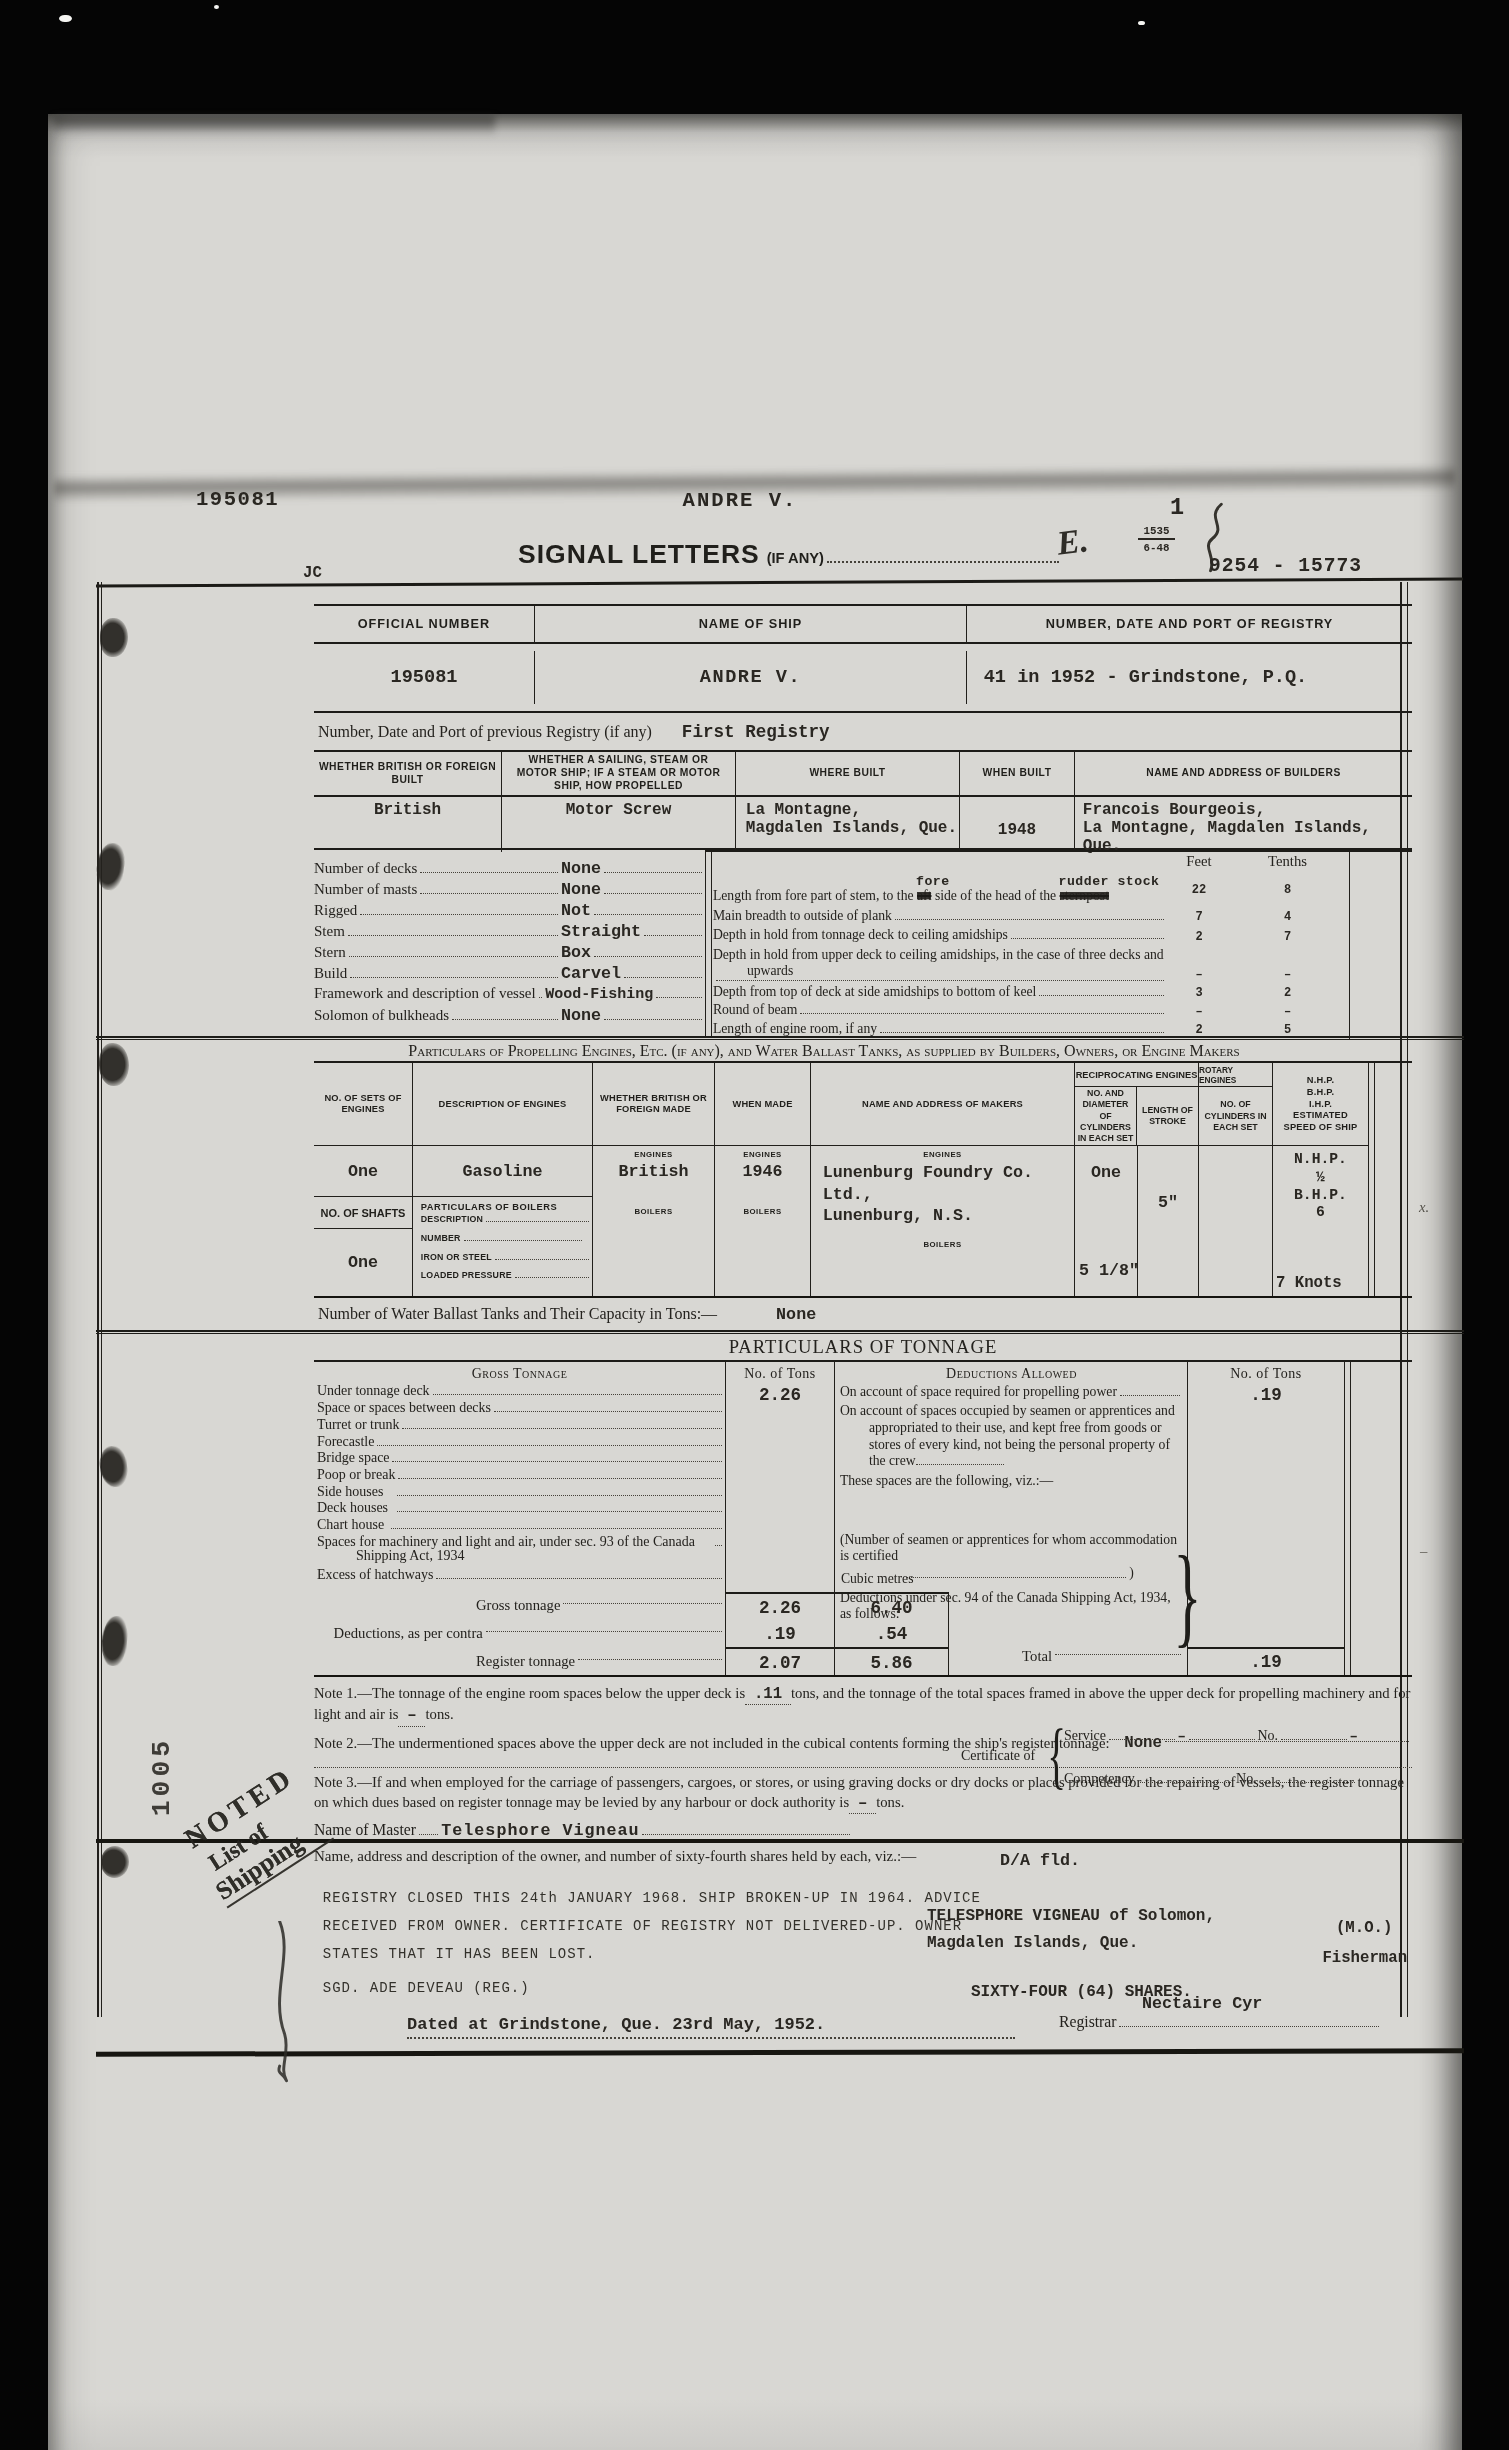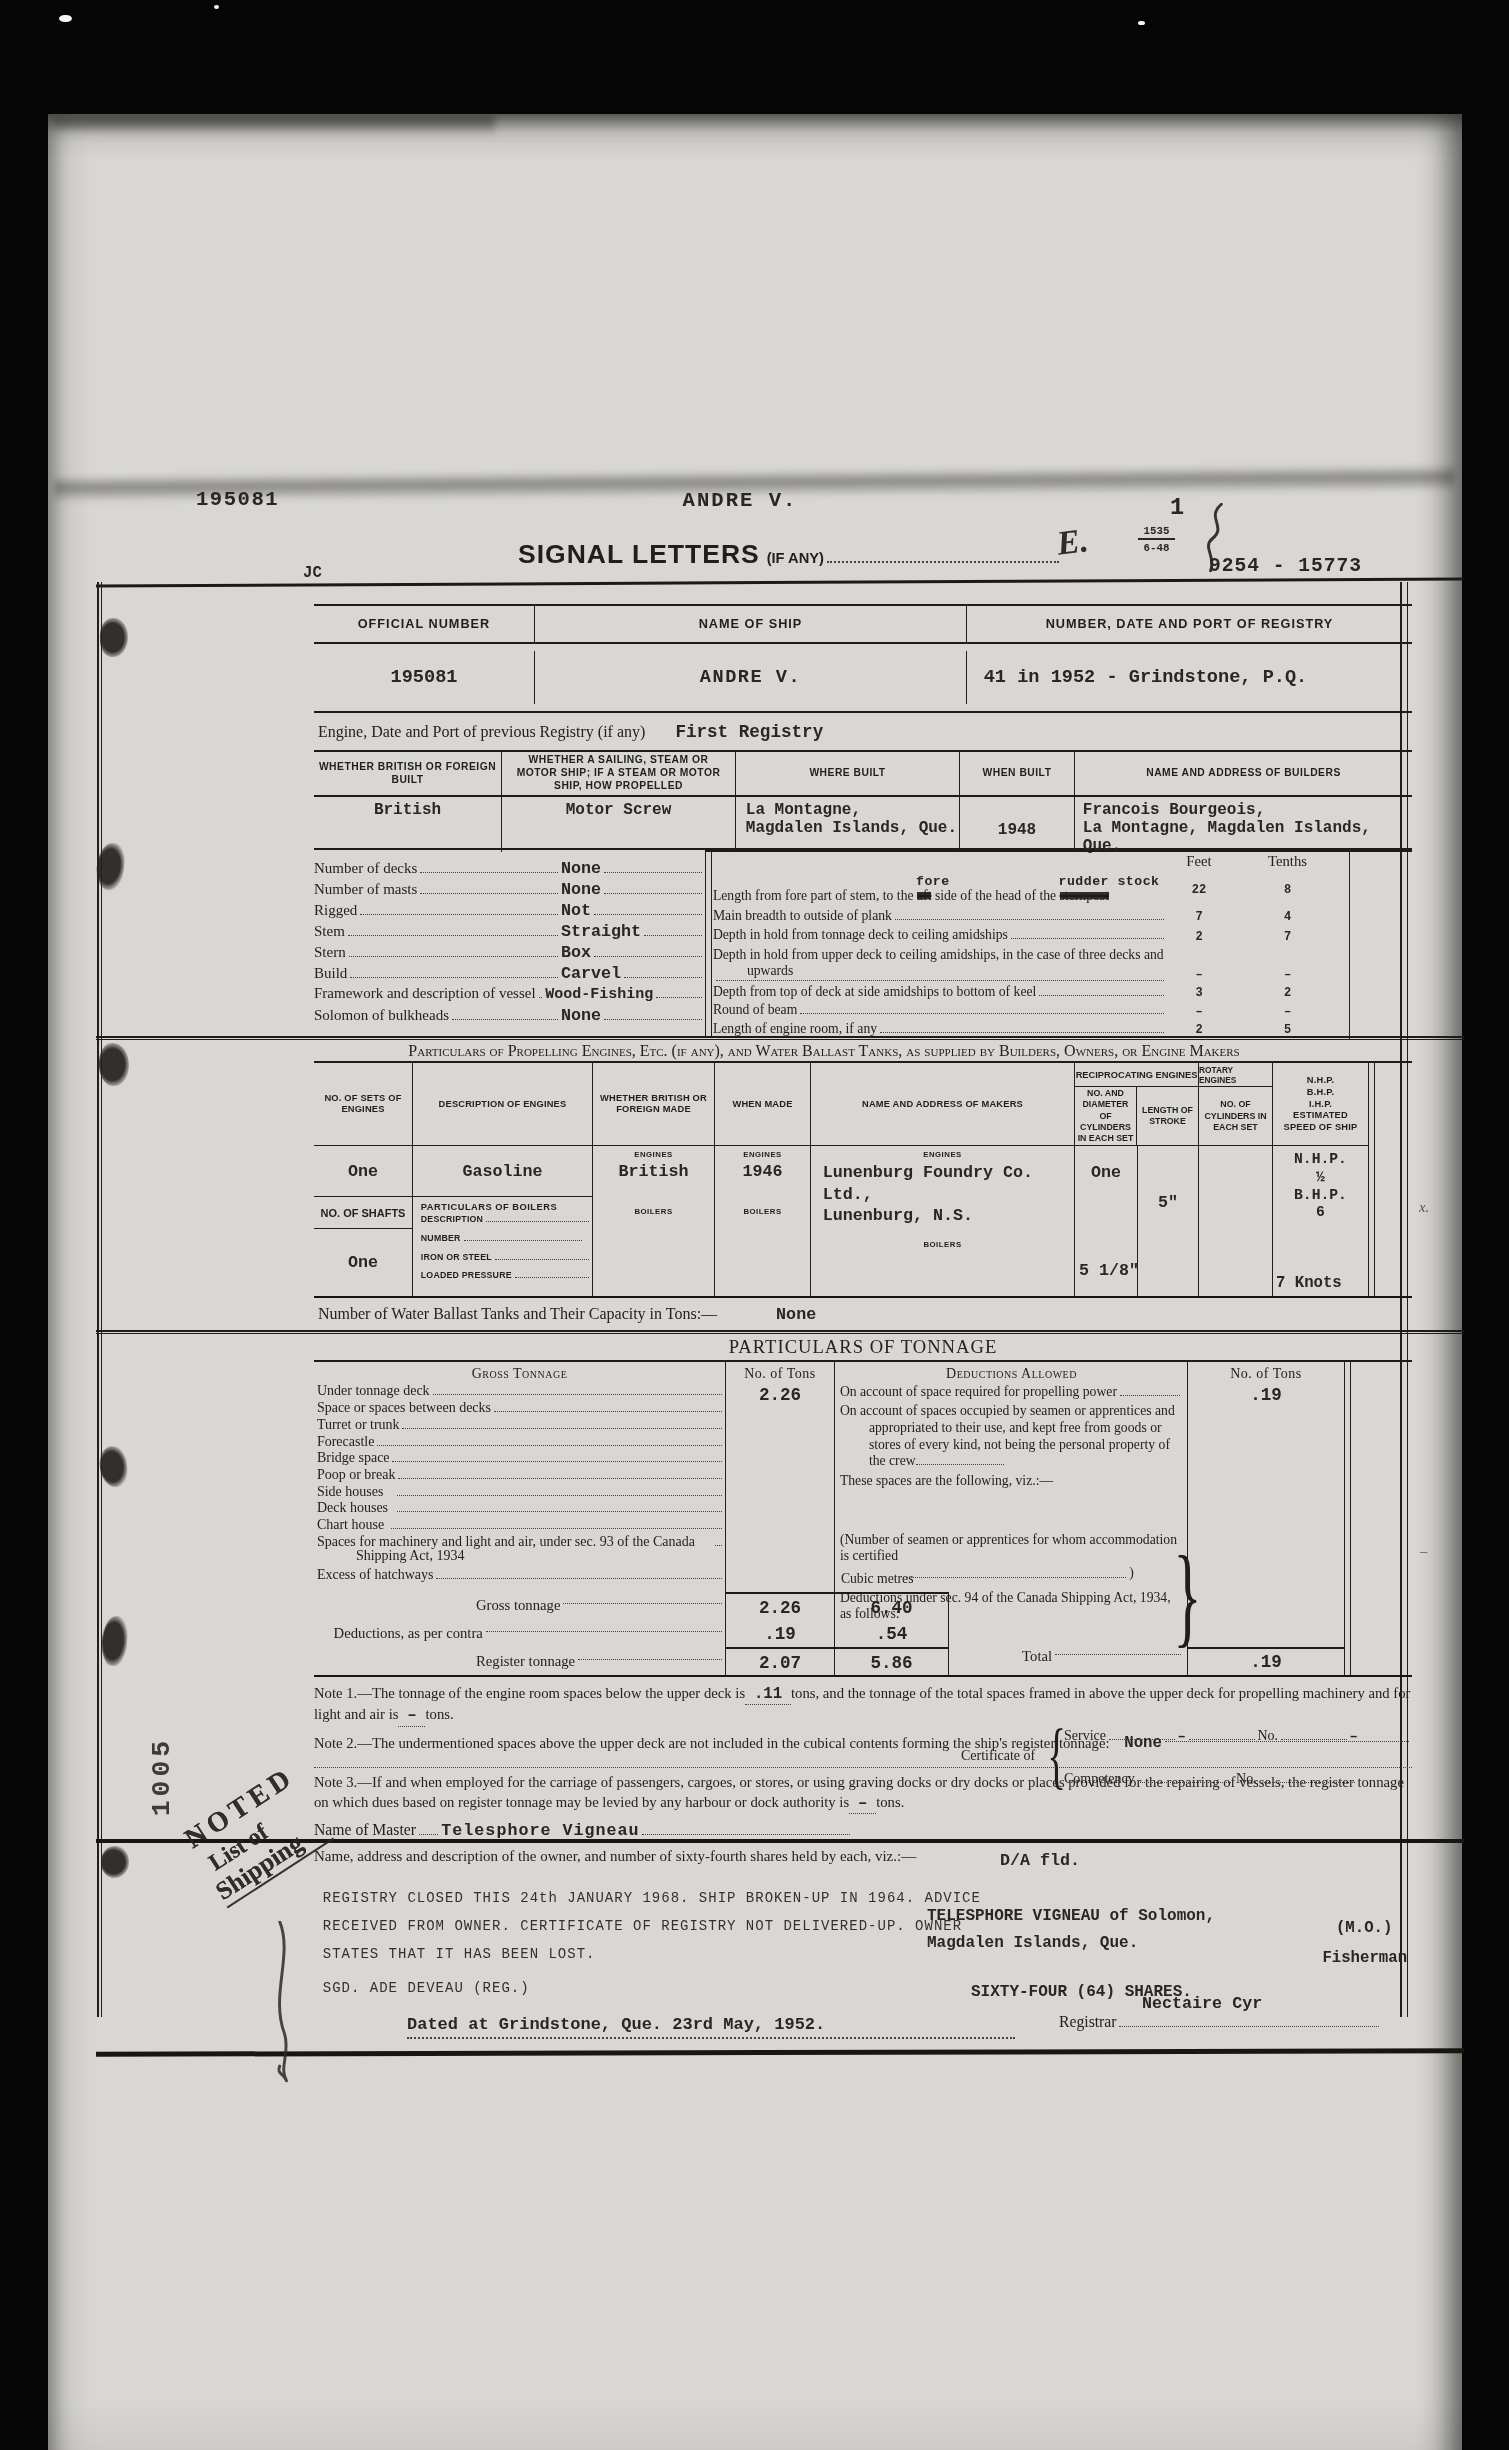--- a/index.html
+++ b/index.html
@@ -143,21 +143,21 @@
   <section class="t1">
     <div class="h sans">OFFICIAL NUMBER</div>
     <div class="h sans c2">NAME OF SHIP</div>
     <div class="h sans c3">NUMBER, DATE AND PORT OF REGISTRY</div>
     <div class="v tw" style="justify-content:center">195081</div>
     <div class="v tw c2" style="justify-content:center;letter-spacing:1.5px">ANDRE V.</div>
     <div class="v tw c3" style="padding-left:16.7px">41 in 1952 - Grindstone, P.Q.</div>
   </section>
 
   <section style="height:37px;display:flex;align-items:center">
-    <span style="font-size:16px;padding-left:3.9px">Engine, Date and Port of previous Registry (if any)</span>
+    <span style="font-size:16px;padding-left:3.9px">Number, Date and Port of previous Registry (if any)</span>
     <span class="tw" style="font-size:17.6px;margin-left:30px">First Registry</span>
   </section>
 
   <section class="t2" style="border-top:2.5px double #1d1c18">
     <div class="h sans">WHETHER BRITISH OR FOREIGN BUILT</div>
     <div class="h sans c">WHETHER A SAILING, STEAM OR MOTOR SHIP; IF A STEAM OR MOTOR SHIP, HOW PROPELLED</div>
     <div class="h sans c">WHERE BUILT</div>
     <div class="h sans c">WHEN BUILT</div>
     <div class="h sans c">NAME AND ADDRESS OF BUILDERS</div>
     <div class="v tw" style="justify-content:center">British</div>

